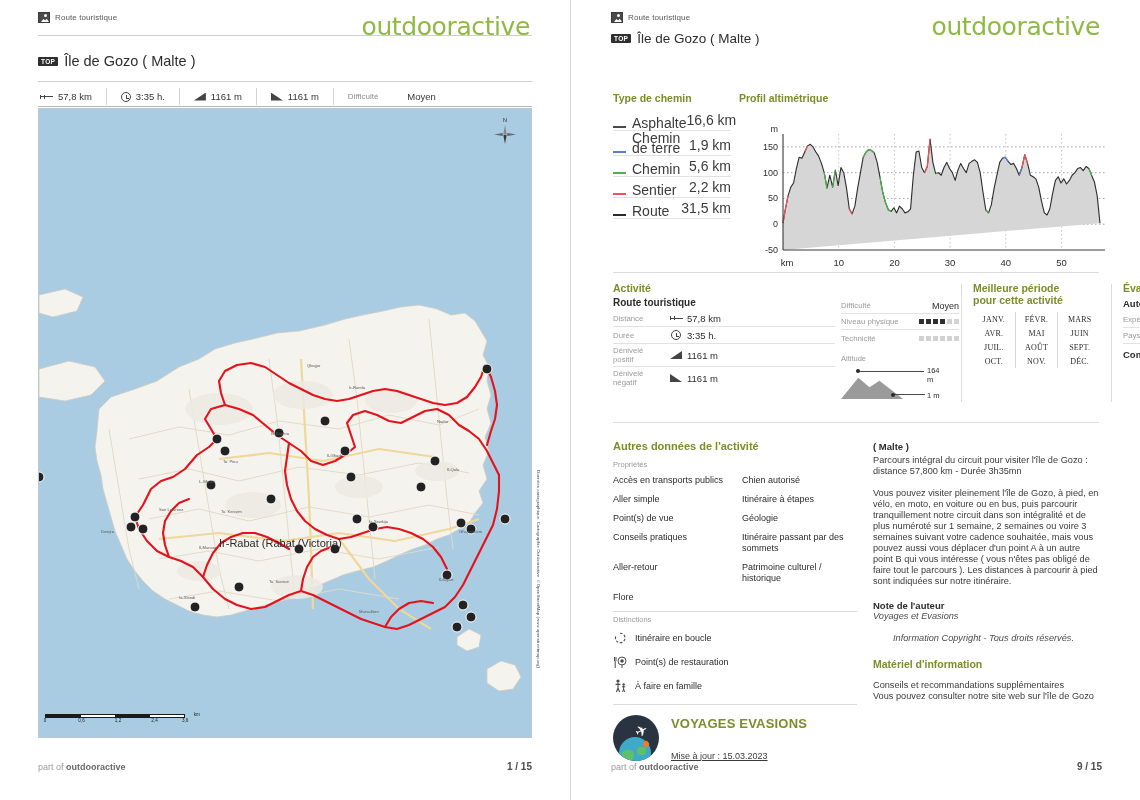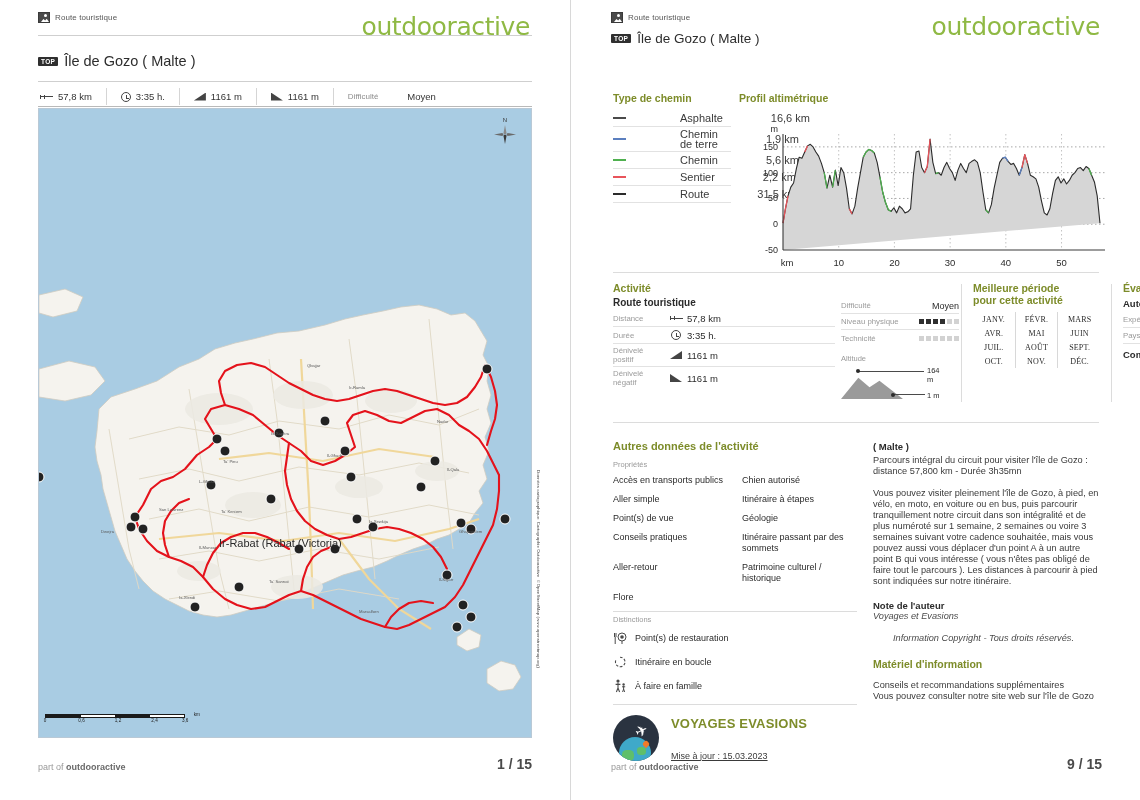--- a/index.html
+++ b/index.html
@@ -80,31 +80,31 @@
   .scalebar .ticks { position:relative; height:7px; width:146px; }
   .scalebar .ticks span { position:absolute; top:0; transform:translateX(-50%); }
   .attrib { position:absolute; font-size:4.3px; color:#3c3c3c;
             writing-mode:vertical-rl; white-space:nowrap; letter-spacing:.1px; }
 
   
   .footer { position:absolute; left:38px; right:38px; bottom:28px;
             display:flex; justify-content:space-between; align-items:flex-end;
             font-size:9px; color:#9a9a9a; }
   .footer b { color:#6a6a6a; }
-  .pagenum { font-size:14px; color:#4a4a4a; font-weight:bold; }
+  .pagenum { font-size:10px; color:#4a4a4a; font-weight:bold; }
 
   
   .h-green { color:#7d8c2a; font-weight:bold; font-size:10.5px; }
   .h-green.lg { font-size:11px; }
   .blk { position:absolute; }
   .rule { height:1px; background:#dcdcdc; width:100%; }
 
   
-  .legend-row { display:flex; align-items:center; font-size:11px; color:#3a3a3a;
-        padding:2px 0; border-bottom:1px solid #e2e2e2;gap:48px; }
+  .legend-row { display:flex; align-items:flex-end; font-size:14px; color:#3a3a3a;
+        padding:2px 0; border-bottom:1px solid #e2e2e2; }
   .legend-row .swatch { width:13px; height:2px; flex:none; margin-right:6px; }
   .legend-row .nm { flex:1; line-height:10px; }
   .legend-row .vl { text-align:right; white-space:nowrap; }
 
   
   .chart-title { margin-bottom:16px; }
   .chart-wrap { position:relative; }
 
   
   .act-name { font-weight:bold; font-size:10px; color:#2b2b2b; margin:3px 0 2px; }
@@ -620,36 +620,36 @@
         <div class="prop">Itinéraire passant par des sommets</div>
         <div class="prop">Aller-retour</div>
         <div class="prop">Patrimoine culturel / historique</div>
         <div class="prop">Flore</div>
       </div>
       <div class="rule" style="margin:4px 0 3px;"></div>
       <div class="sub-lbl">Distinctions</div>
 
       <div class="dist-row">
         <span class="dist-ic">
+          <svg width="12" height="12" viewBox="0 0 12 12">
+            <path d="M6,1.2 A4.8,4.8 0 1,1 2.4,3.1" fill="none" stroke="#4a4a4a" stroke-width="1.1" stroke-dasharray="2.6 1.6"></path>
+          </svg>
+        </span>
+        <span>Itinéraire en boucle</span>
+      </div>
+      <div class="dist-row">
+        <span class="dist-ic">
           <svg width="14" height="13" viewBox="0 0 14 13">
             <path d="M1.5,1 L1.5,5 M3,1 L3,5 M2.2,5 L2.2,12" stroke="#4a4a4a" stroke-width="1" fill="none"></path>
             <circle cx="9" cy="5" r="4" fill="none" stroke="#4a4a4a" stroke-width="1"></circle>
             <circle cx="9" cy="5" r="1.8" fill="#4a4a4a"></circle>
             <path d="M9,9 L9,12" stroke="#4a4a4a" stroke-width="1"></path>
           </svg>
         </span>
         <span>Point(s) de restauration</span>
-      </div>
-      <div class="dist-row">
-        <span class="dist-ic">
-          <svg width="12" height="12" viewBox="0 0 12 12">
-            <path d="M6,1.2 A4.8,4.8 0 1,1 2.4,3.1" fill="none" stroke="#4a4a4a" stroke-width="1.1" stroke-dasharray="2.6 1.6"></path>
-          </svg>
-        </span>
-        <span>Itinéraire en boucle</span>
       </div>
       <div class="dist-row">
         <span class="dist-ic">
           <svg width="13" height="14" viewBox="0 0 13 14">
             <circle cx="4" cy="2" r="1.6" fill="#4a4a4a"></circle>
             <path d="M4,3.6 L4,9 M1.6,5.4 L6.4,5.4 M4,9 L2.4,13 M4,9 L5.6,13" stroke="#4a4a4a" stroke-width="1.1" fill="none"></path>
             <circle cx="9.6" cy="5.4" r="1.2" fill="#4a4a4a"></circle>
             <path d="M9.6,6.6 L9.6,10 M8,7.8 L11.2,7.8 M9.6,10 L8.6,13 M9.6,10 L10.6,13" stroke="#4a4a4a" stroke-width="1" fill="none"></path>
           </svg>
         </span>

